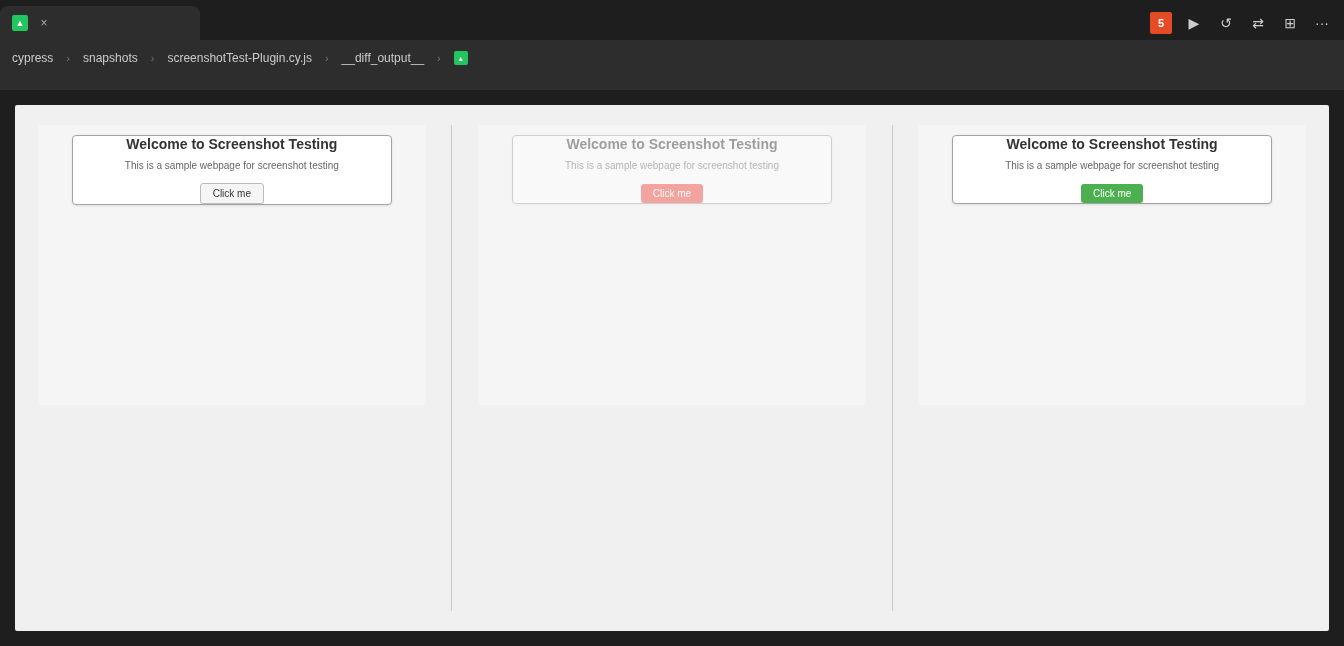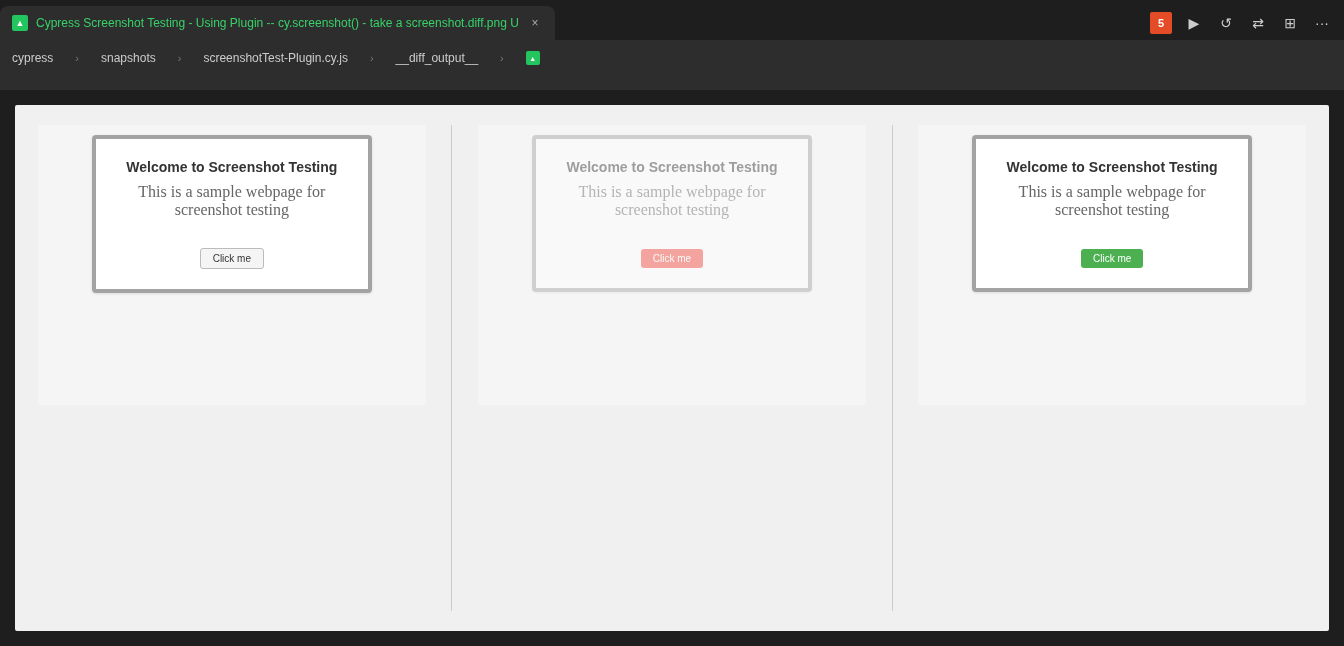--- a/index.html
+++ b/index.html
@@ -113,21 +113,21 @@
       justify-content: center;
       border-radius: 2px;
     }
 
     .address-bar-row {
       background: #2d2d2d;
       height: 36px;
       display: flex;
       align-items: center;
       padding: 0 12px;
-      gap: 20px;
+      gap: 11px;
       font-size: 12px;
     }
 
     .breadcrumb-item {
       color: #ccc;
       font-size: 12px;
     }
 
     .breadcrumb-separator {
       color: #777;
@@ -178,44 +178,42 @@
       width: 30%;
       min-height: 280px;
       display: flex;
       align-items: flex-start;
       justify-content: center;
       padding: 10px;
     }
 
     .screenshot-card {
       background: white;
-      border: 4px solid #a3a3a3;
+      border: 1px solid #a3a3a3;
       border-radius: 4px;
-      width: 280px;
-      padding: 20px;
+      width: 320px;
       text-align: center;
       box-shadow: 0 1px 3px rgba(0,0,0,0.1);
     }
 
     .screenshot-card.faded {
       opacity: 0.45;
     }
 
     .card-title {
       font-size: 14px;
       font-weight: bold;
       color: #333;
       margin-bottom: 8px;
     }
 
     .card-subtitle {
-      font-size: 16px;
+      font-size: 10px;
       color: #666;
-      margin-bottom: 29px;
-      font-family: Liberation Serif, serif;
+      margin-bottom: 12px;
     }
 
     .card-button {
       display: inline-block;
       padding: 4px 12px;
       border-radius: 3px;
       font-size: 10px;
       color: white;
       font-weight: 400;
     }
@@ -245,21 +243,20 @@
 </head>
 <body>
 
 <div class="browser-chrome">
 
   <div class="tab-bar">
     <div class="tab">
       <div class="tab-favicon">
         <div class="tab-favicon-img">▲</div>
       </div>
-      <span class="tab-title">Cypress Screenshot Testing - Using Plugin -- cy.screenshot() - take a screenshot.diff.png U</span>
       <div class="tab-close">×</div>
     </div>
     <div class="browser-toolbar-right" style="margin-left:auto; padding-right:12px; padding-bottom:6px;">
       <div class="html5-badge">5</div>
       <div class="toolbar-icon">▶</div>
       <div class="toolbar-icon">↺</div>
       <div class="toolbar-icon">⇄</div>
       <div class="toolbar-icon">⊞</div>
       <div class="toolbar-icon">···</div>
     </div>

